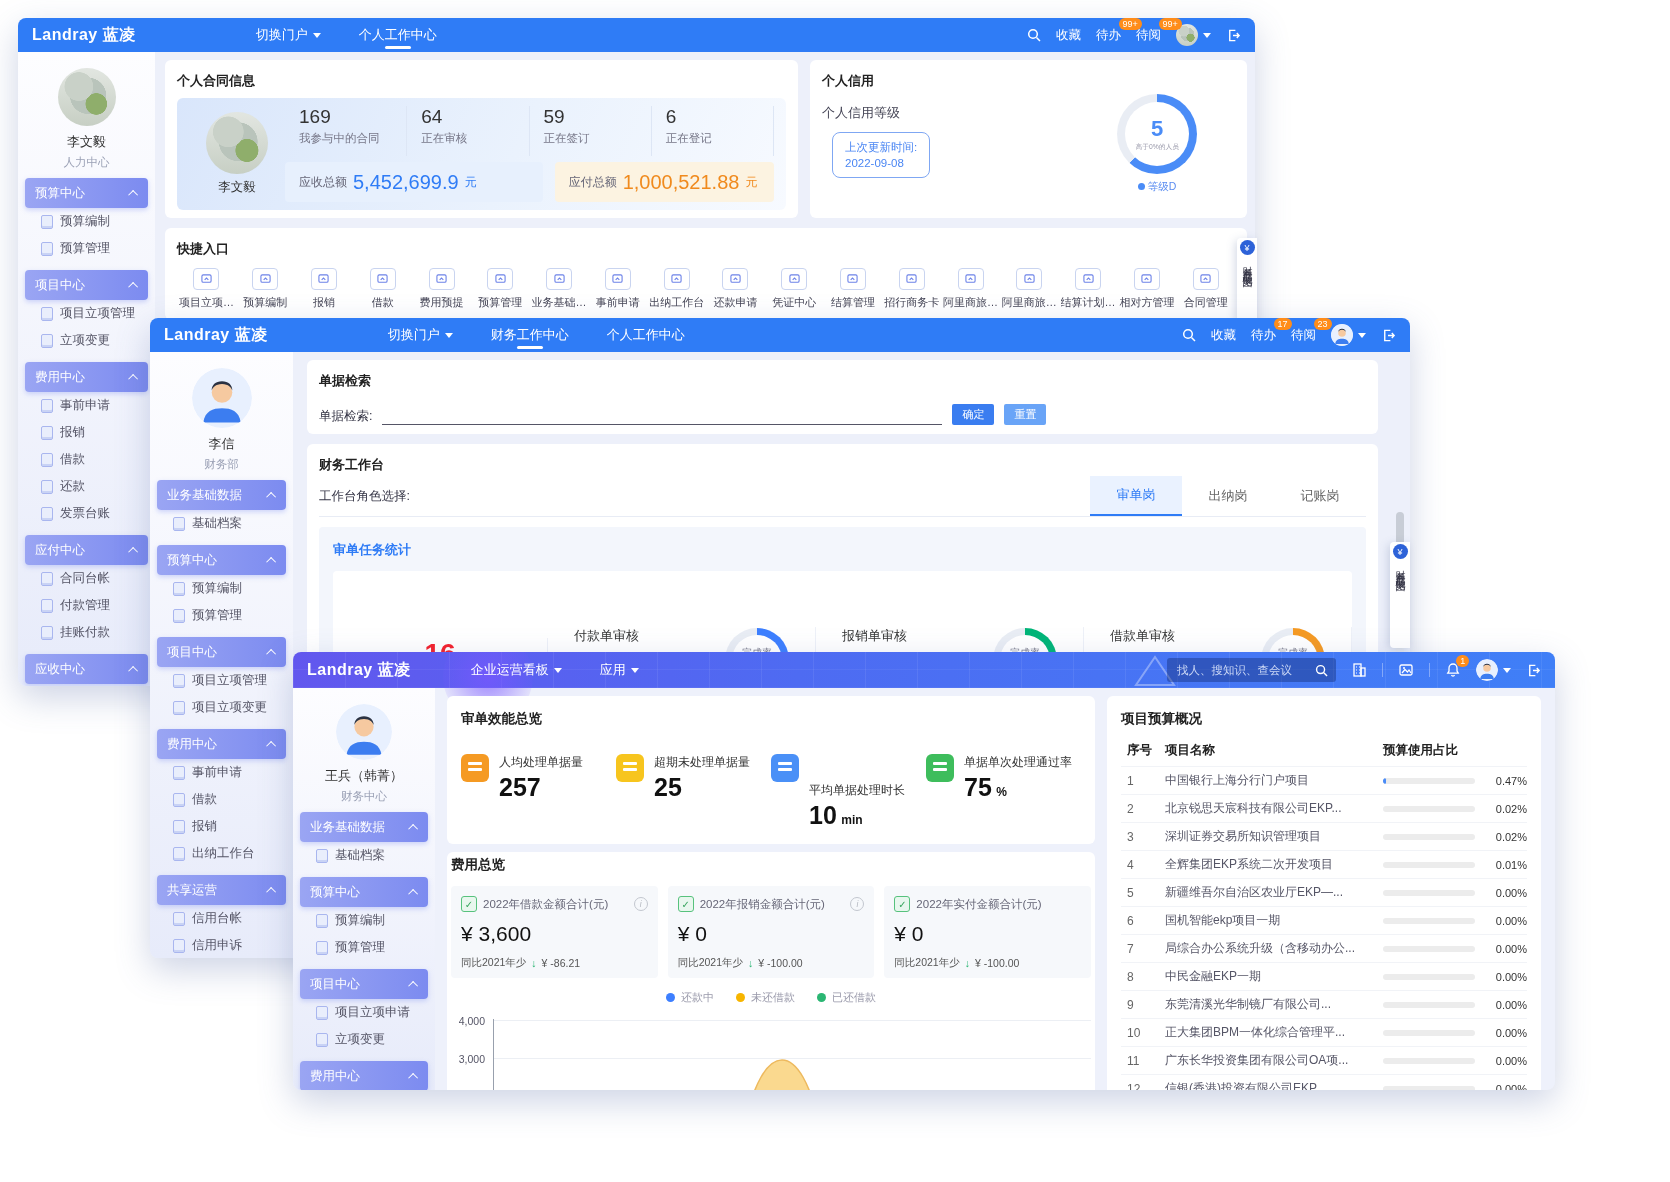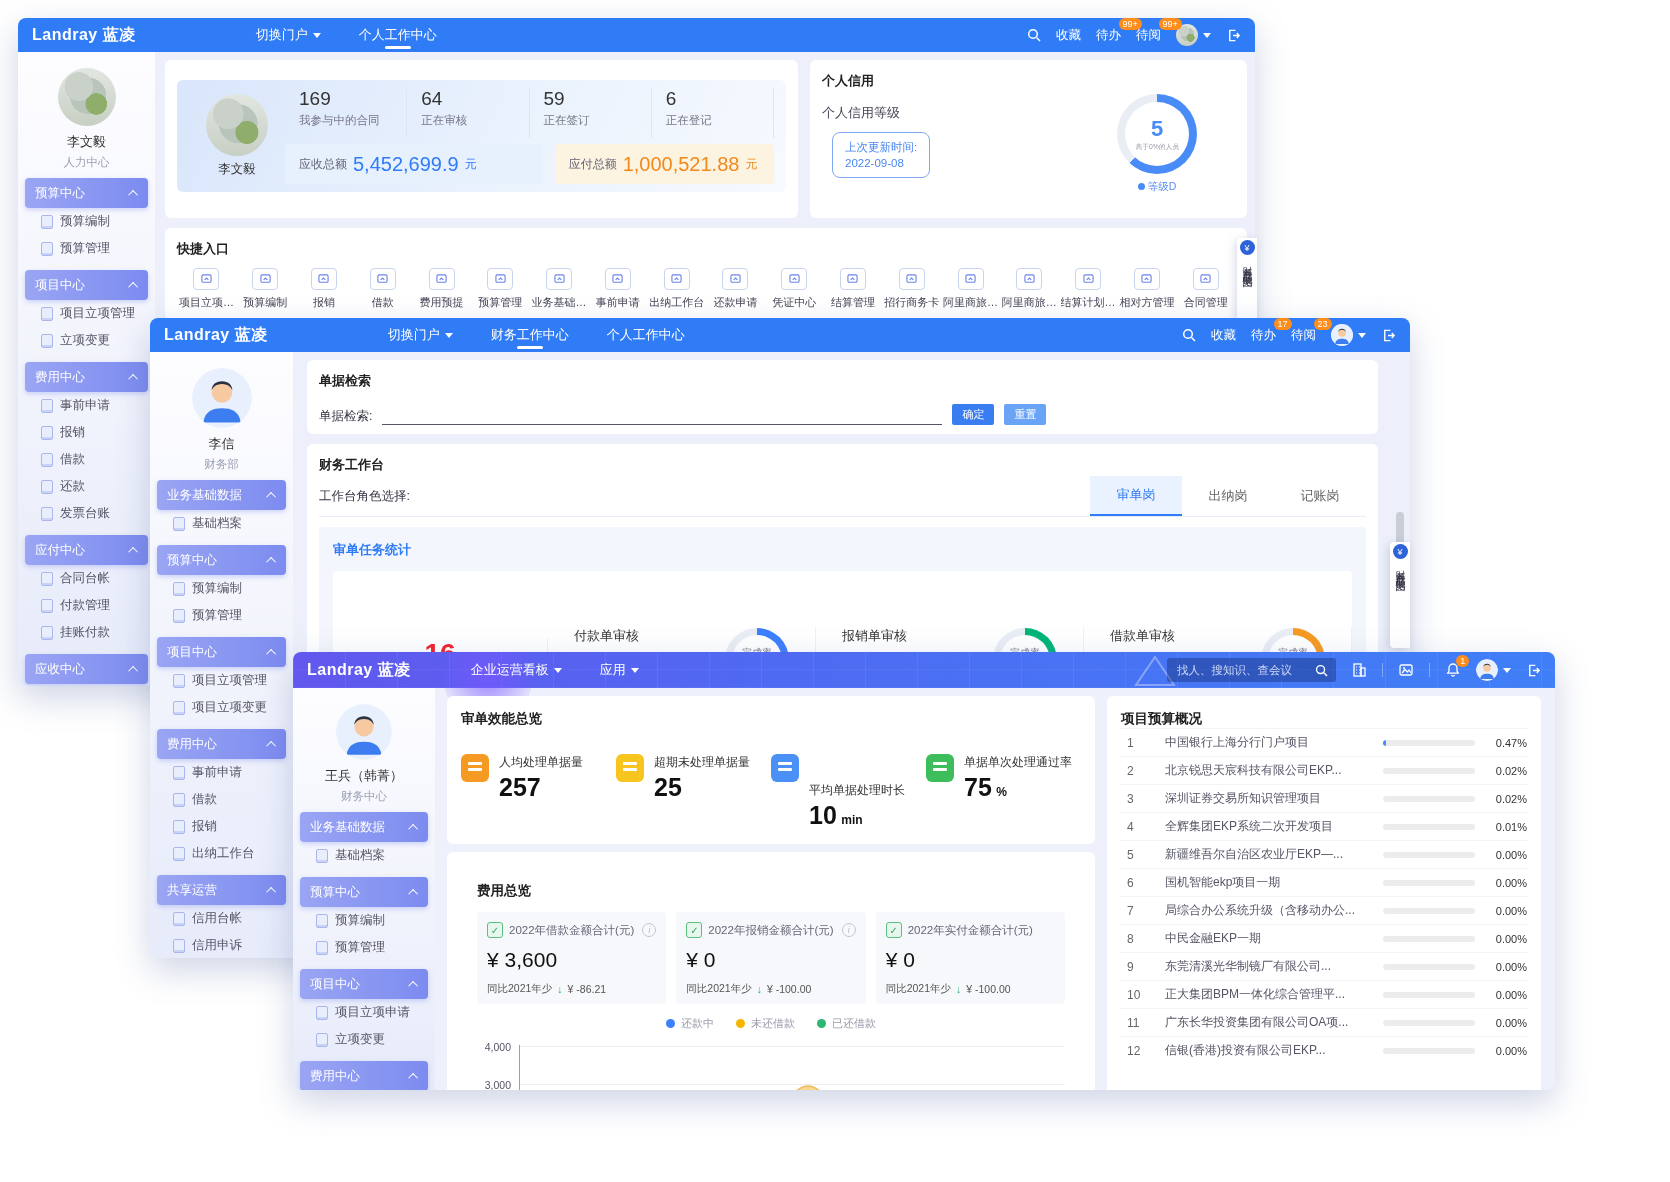--- a/index.html
+++ b/index.html
@@ -173,20 +173,21 @@
               <span>应收中心</span>
               <i class="chev"></i>
             </div>
           <div class="mitem"></div>
 
         </div>
       </div>
       <div style="flex:1;position:relative;">
 
         <div class="card" style="left:10px;top:8px;width:633px;height:158px;">
+          <div class="ctitle">个人合同信息</div>
           <div style="margin-top:8px;height:112px;border-radius:6px;background:linear-gradient(115deg,#d9e6fb,#eaf2fd 55%,#f7faff);display:flex;padding:8px 12px;box-sizing:border-box;">
             <div style="width:96px;display:flex;flex-direction:column;align-items:center;justify-content:center;">
               <div class="earth" style="width:62px;height:62px;border-radius:50%;"></div>
               <div style="font-size:12.5px;color:#333;margin-top:5px;">李文毅</div>
             </div>
             <div style="flex:1;display:flex;flex-direction:column;">
               <div style="display:flex;flex:1;">
 
                   <div style="flex:1;border-right:1px solid #dde6f5;padding-left:14px;">
                     <div style="font-size:19px;color:#333;">169</div>
@@ -789,21 +790,21 @@
               <div style="flex:1;display:flex;gap:10px;align-items:flex-start;">
                 <span class="kpi-ic" style="background-color: rgb(62, 189, 92);"></span>
                 <span>
                   <span style="display:block;font-size:12px;color:#333;">单据单次处理通过率</span>
                   <span style="display:block;margin-top:2px;"><b style="font-size:25px;color:#111;">75</b> <b style="font-size:12px;color:#111;">%</b></span>
                 </span>
               </div>
             </div>
         </div>
 
-        <div class="card" style="left:12px;top:164px;width:648px;height:300px;padding:30px;">
+        <div class="card" style="left:12px;top:164px;width:648px;height:300px;padding:4px;">
           <div class="ctitle" style="font-size:13.5px;">费用总览</div>
           <div style="display:flex;gap:10px;margin-top:12px;">
 
               <div class="mini" style="flex:1;height:92px;">
                 <div style="display:flex;align-items:center;gap:6px;">
                   <span class="chk">✓</span>
                   <span style="font-size:11.5px;color:#667;flex:1;white-space:nowrap;overflow:hidden;">2022年借款金额合计(元)</span>
                   <span class="info">i</span>
                 </div>
                 <div style="font-size:21px;color:#111;margin-top:10px;">¥ 3,600</div>
@@ -866,20 +867,25 @@
             <div style="position:absolute;left:42px;right:0;top:39px;border-top:1px solid #eceff4;"></div>
             <div style="position:absolute;left:42px;top:0;bottom:0;border-left:1px solid #98a0ad;"></div>
             <svg style="position:absolute;left:43px;top:0;" width="576" height="110" viewBox="0 0 576 110">
               <path d="M250 110 C268 18 308 18 326 110 Z" fill="#FAD98F" stroke="#EDB95E" stroke-width="1.5"></path>
             </svg>
           </div>
         </div>
 
         <div class="card" style="left:672px;top:8px;right:14px;height:456px;padding:14px;">
           <div class="ctitle" style="font-size:13.5px;">项目预算概况</div>
+          <div style="display:flex;align-items:center;height:32px;margin-top:6px;">
+            <span style="width:44px;font-size:12.5px;font-weight:bold;color:#222;padding-left:6px;box-sizing:border-box;">序号</span>
+            <span style="flex:1;font-size:12.5px;font-weight:bold;color:#222;">项目名称</span>
+            <span style="width:144px;font-size:12.5px;font-weight:bold;color:#222;flex:0 0 auto;">预算使用占比</span>
+          </div>
           <div>
 
               <div class="trow">
                 <span class="ti">1</span>
                 <span class="tn">中国银行上海分行门户项目</span>
                 <span class="tb">
                   <i style="width: 3px;"></i>
                 </span>
                 <span class="tp">0.47%</span>
               </div>

